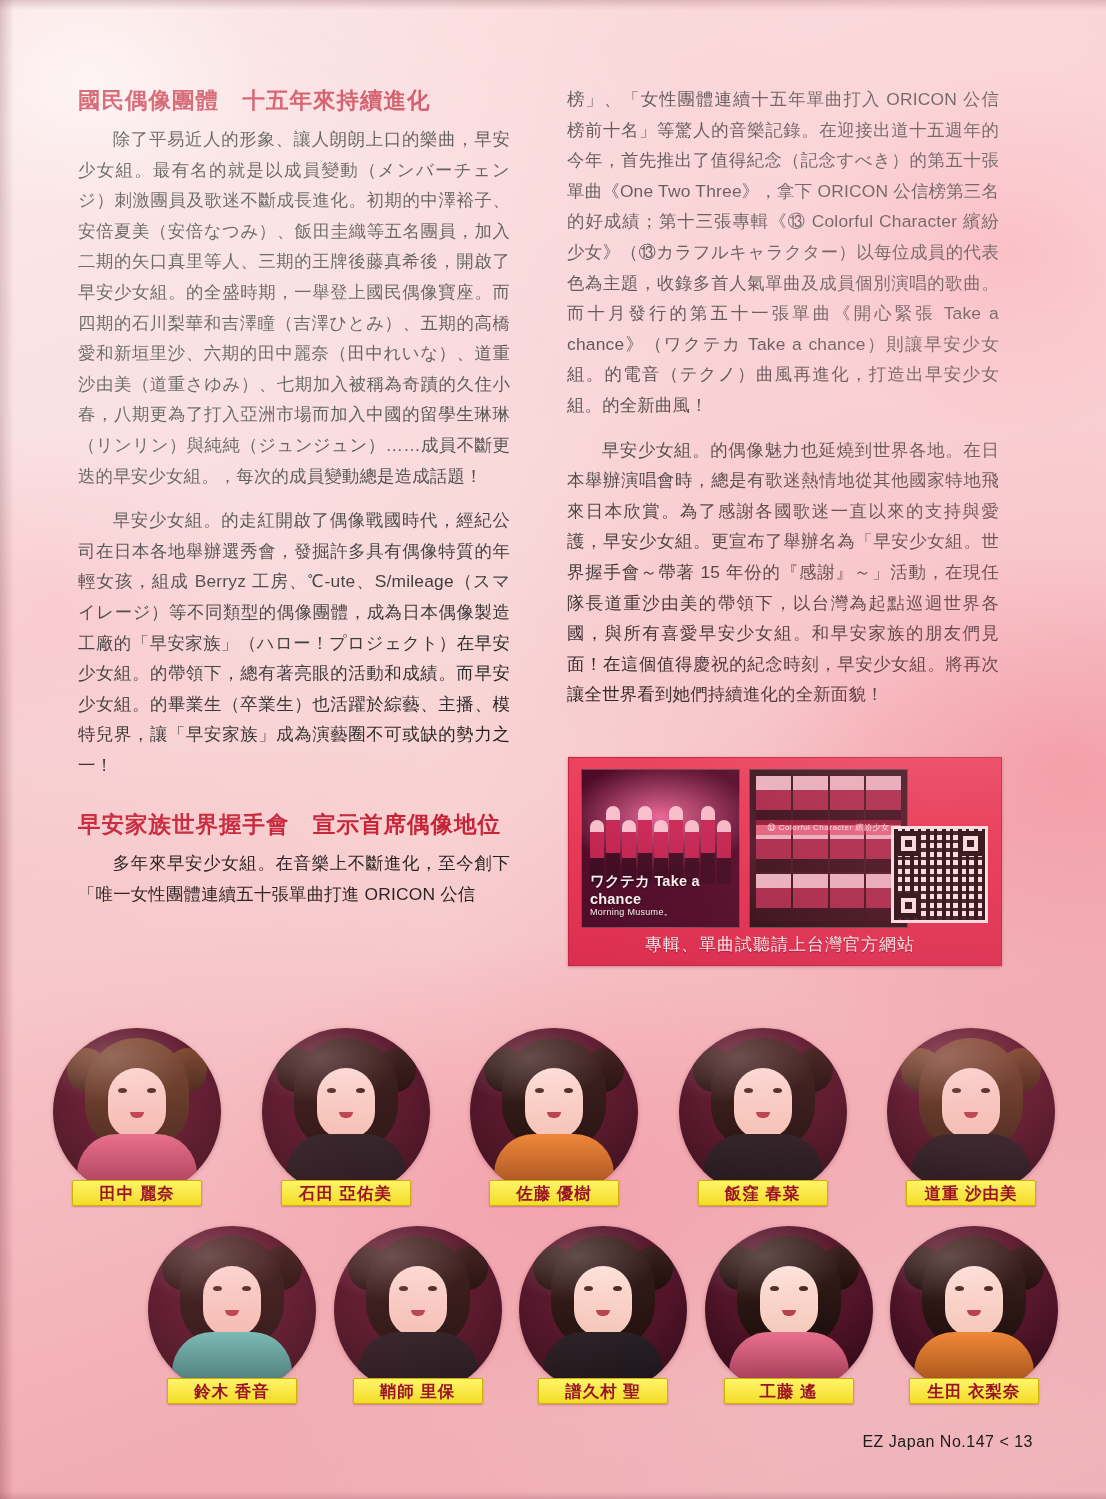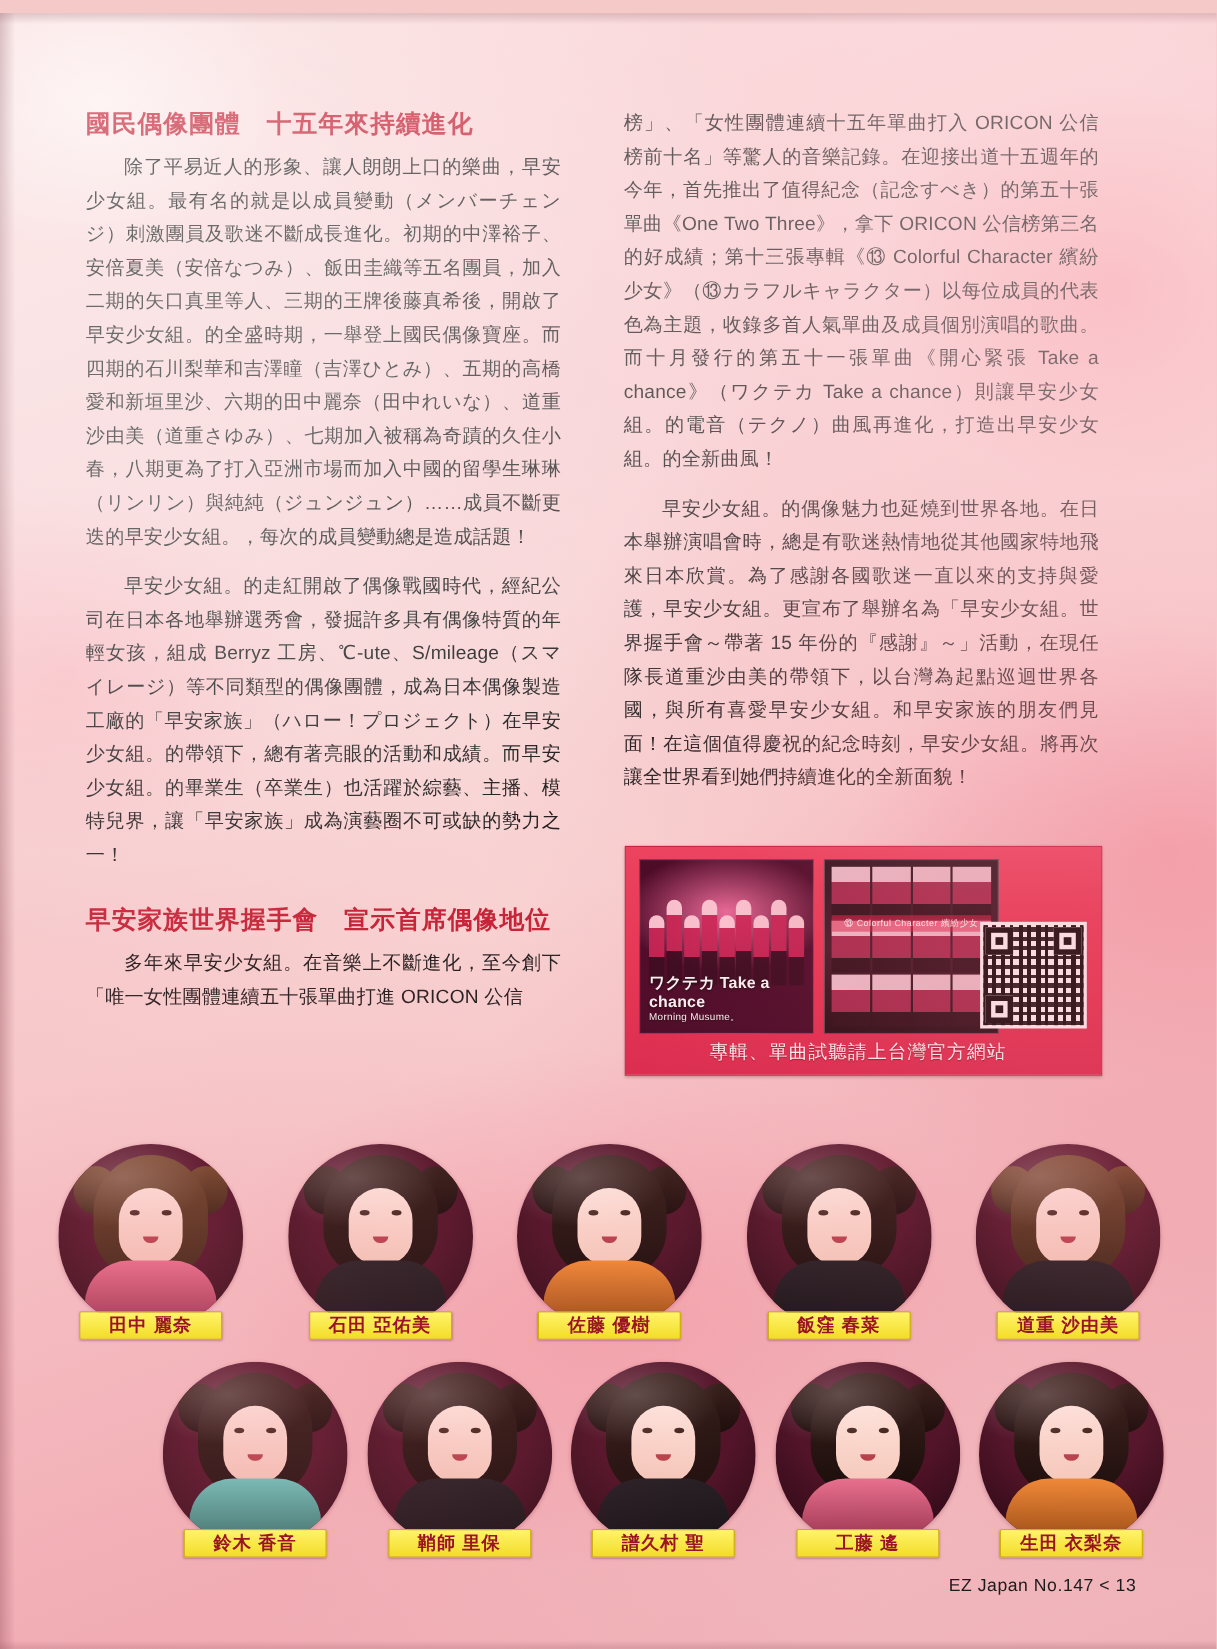--- a/index.html
+++ b/index.html
@@ -18,21 +18,20 @@
   #page {
     position: absolute;
     inset: 0;
     background:
       radial-gradient(ellipse 260px 200px at 90px 80px, rgba(255,255,255,0.55), rgba(255,255,255,0) 70%),
       radial-gradient(ellipse 320px 260px at 1010px 250px, rgba(248,150,160,0.55), rgba(255,255,255,0) 70%),
       radial-gradient(ellipse 300px 240px at 60px 600px, rgba(250,170,180,0.45), rgba(255,255,255,0) 70%),
       radial-gradient(ellipse 400px 300px at 1060px 760px, rgba(245,140,155,0.5), rgba(255,255,255,0) 72%),
       radial-gradient(ellipse 500px 320px at 553px 1180px, rgba(244,120,140,0.35), rgba(255,255,255,0) 75%),
       linear-gradient(160deg, #fbdede 0%, #f7cfd2 28%, #f9d7d6 52%, #f3bcc0 78%, #efb2b8 100%);
-    margin-top: 12px;
   }
   #page::after {
     content: "";
     position: absolute;
     inset: 0;
     background:
       radial-gradient(circle at 12% 18%, rgba(255,255,255,0.35) 0 12%, rgba(255,255,255,0) 38%),
       radial-gradient(circle at 85% 12%, rgba(255,220,225,0.4) 0 10%, rgba(255,255,255,0) 40%),
       radial-gradient(circle at 95% 55%, rgba(236,110,130,0.25) 0 14%, rgba(255,255,255,0) 46%),
       radial-gradient(circle at 5% 88%, rgba(236,110,130,0.18) 0 14%, rgba(255,255,255,0) 46%);

